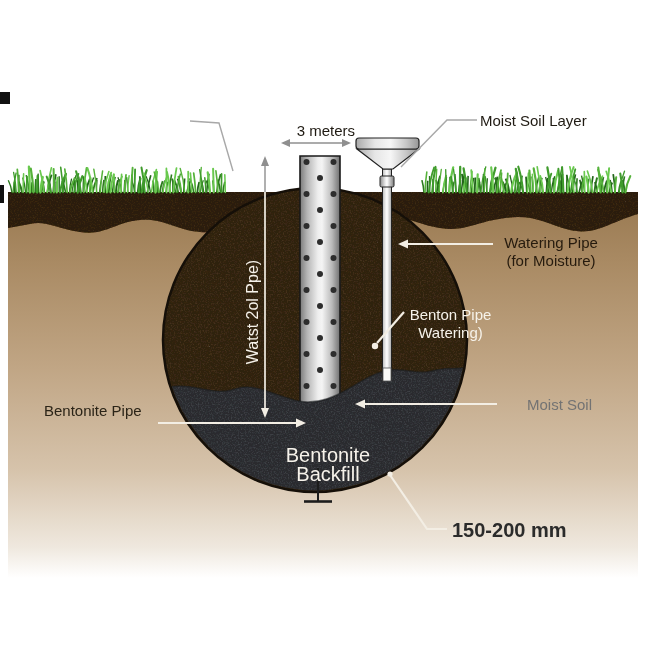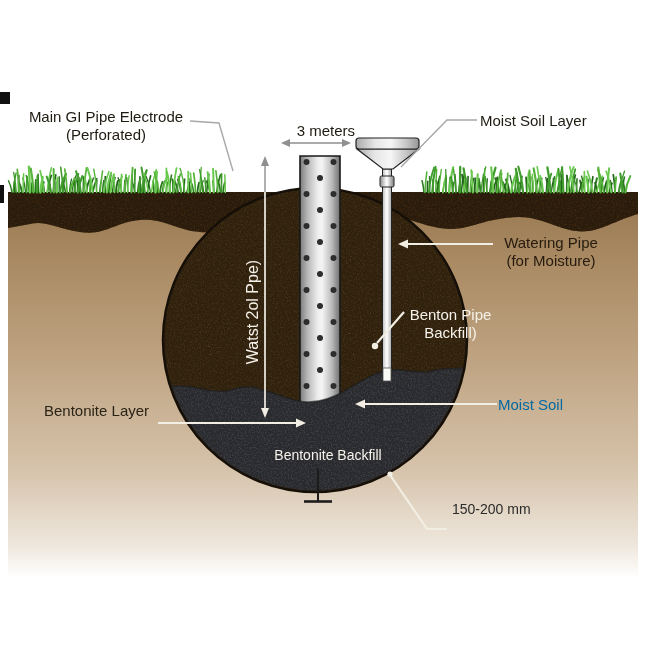--- a/index.html
+++ b/index.html
@@ -2,21 +2,21 @@
 <html><head>
 <meta charset="utf-8">
 <style>
   html,body{margin:0;padding:0;background:#fff;}
   .stage{position:relative;width:650px;height:650px;background:#ffffff;overflow:hidden;
          font-family:"Liberation Sans",sans-serif;}
   .stage svg{position:absolute;left:0;top:0;}
   .lbl{position:absolute;font-size:15px;line-height:18px;color:#1f1a12;white-space:nowrap;}
   .lbl.center{text-align:center;white-space:normal;}
   .lbl.light{color:#f6f2ea;}
-  .lbl.big{font-size:14px;line-height:19px;}
+  .lbl.big{font-size:20px;line-height:19px;}
   .lbl.rot{transform:translate(-50%,-50%) rotate(-90deg);transform-origin:center center;font-size:16px;}
 </style>
 </head>
 <body>
 
 <div class="stage">
 
 <svg width="650" height="650" viewBox="0 0 650 650">
   <defs>
     <linearGradient id="soilGrad" x1="0" y1="192" x2="0" y2="578" gradientUnits="userSpaceOnUse">
@@ -416,42 +416,38 @@
   <polygon points="306,423 296,418.5 296,427.5" fill="#f3eee4"></polygon>
   <polygon points="355,404 365,399.5 365,408.5" fill="#f3eee4"></polygon>
   <circle cx="390" cy="474" r="2.6" fill="#f3eee4"></circle>
 
   <g stroke="#1c1c1c">
     <line x1="318" y1="468" x2="318" y2="501" stroke-width="2"></line>
     <line x1="304" y1="501.5" x2="332" y2="501.5" stroke-width="2.6"></line>
   </g>
 </svg>
 
-<div class="lbl center" style="left:22px;top:108px;width:168px;">
-  <span>Main GI Pipe Electrode</span><br>
-  <span>(Perforated)</span>
-</div>
 
 <div class="lbl center" style="left:270px;top:122px;width:85px;text-align:right;">3 meters</div>
 
 <div class="lbl" style="left:480px;top:112px;">Moist Soil Layer</div>
 
 <div class="lbl center" style="left:495px;top:234px;width:112px;color:#261b0e;">
   <span>Watering Pipe</span><br>
   <span>(for Moisture)</span>
 </div>
 
 <div class="lbl center light" style="left:398px;top:306px;width:105px;">
   <span>Benton Pipe</span><br>
-  <span>Backfill)</span>
+  <span>Watering)</span>
 </div>
 
 <div class="lbl light rot" style="left:253px;top:312px;">Watst 2ol Ppe)</div>
 
-<div class="lbl" style="left:44px;top:402px;color:#2b2417;">Bentonite Layer</div>
-
-<div class="lbl" style="left:498px;top:396px;color:#0369a1;">Moist Soil</div>
+<div class="lbl" style="left:44px;top:402px;color:#2b2417;">Bentonite Pipe</div>
+
+<div class="lbl" style="left:527px;top:396px;color:#737373;">Moist Soil</div>
 
 <div class="lbl center light big" style="left:253px;top:446px;width:150px;">Bentonite Backfill</div>
 
-<div class="lbl big" style="left:452px;top:500px;color:#2b2b2b;">150-200 mm</div>
+<div class="lbl big" style="left:452px;top:521px;color:#2b2b2b;font-weight:bold;">150-200 mm</div>
 
 </div>
 
 </body></html>

